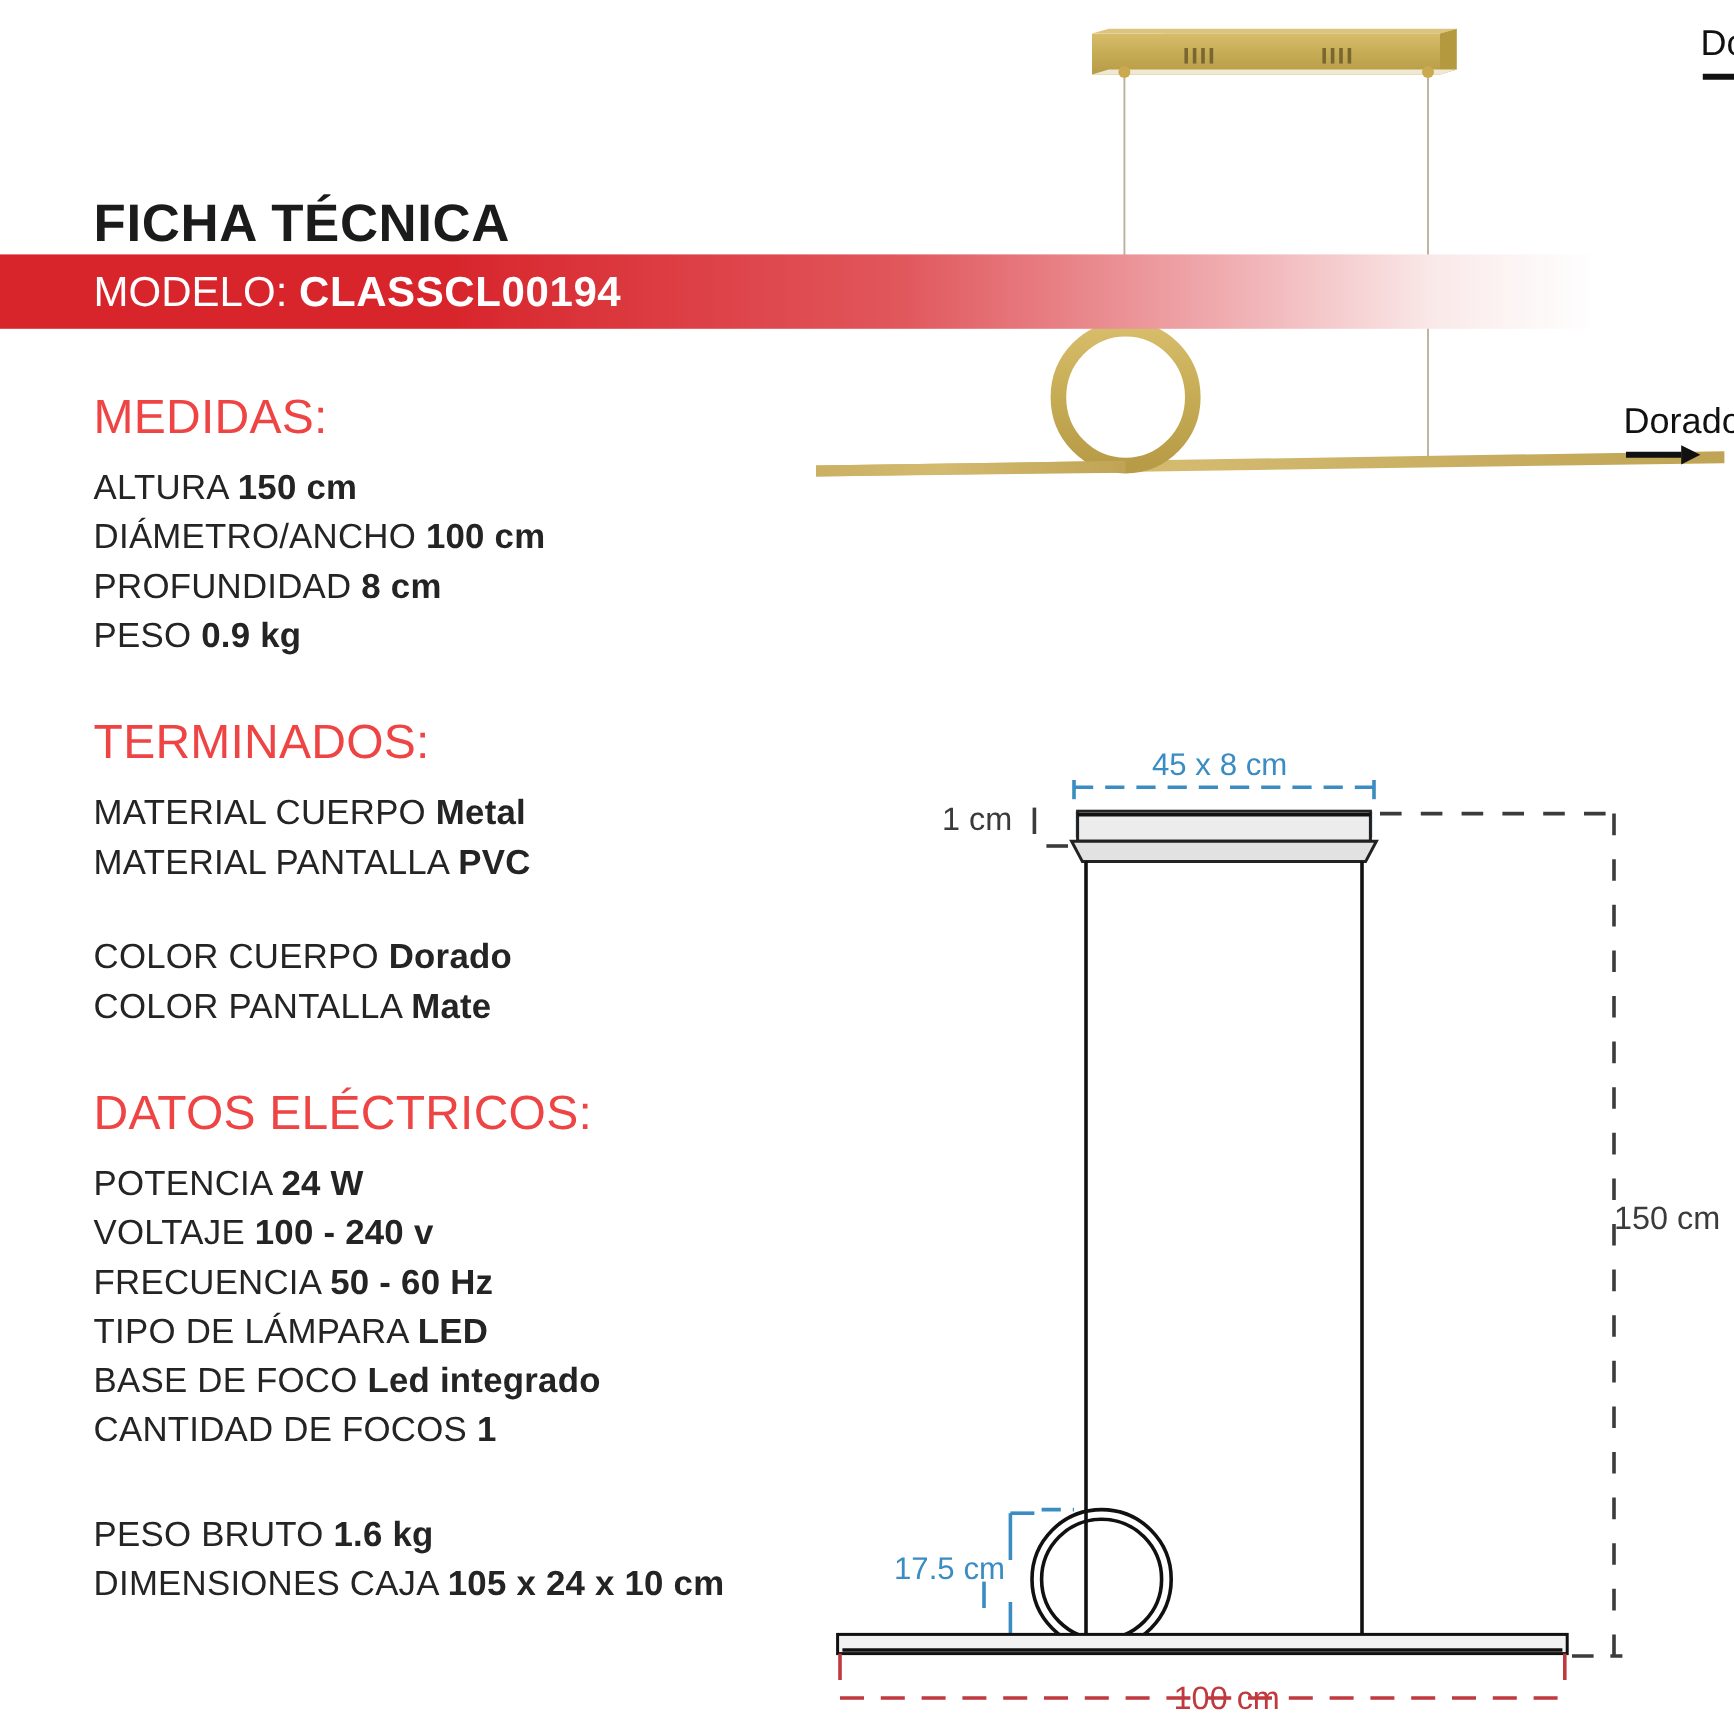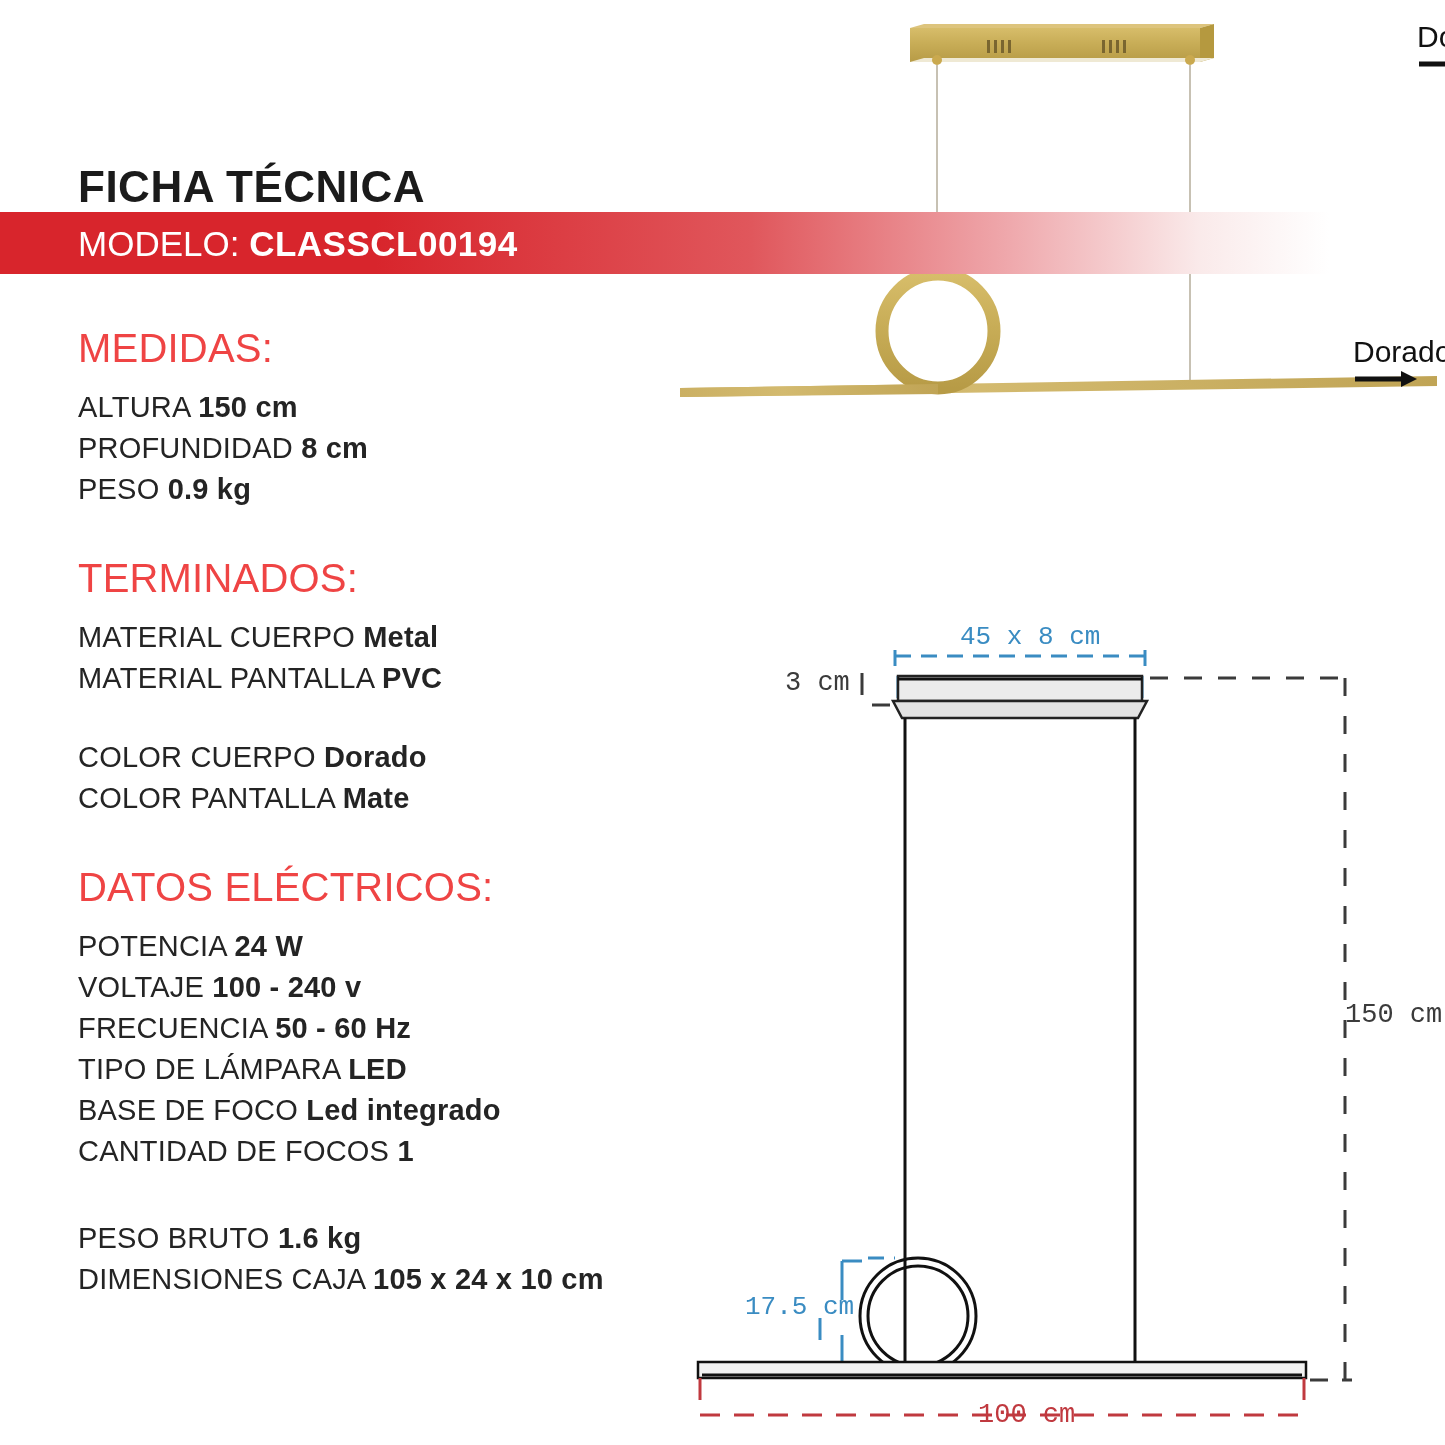--- a/index.html
+++ b/index.html
@@ -44,21 +44,21 @@
   .photo{position:absolute;left:672px;top:0px;width:773px;height:420px;}
   .photo svg{display:block;}
   .callout{
     position:absolute;font-size:30px;color:#111;white-space:nowrap;
   }
   #co-dorado-top{left:745px;top:20px;}
   #co-dorado-bot{left:681px;top:335px;}
 
   
   .dims{position:absolute;left:690px;top:600px;width:755px;height:845px;}
-  .dimlabel{position:absolute;white-space:nowrap;font-size:26px;font-family:Liberation Mono, monospace;}
+  .dimlabel{position:absolute;white-space:nowrap;font-size:26px;}
   .blue{color:#3a8cc2;}
   .red{color:#c0393f;}
   .grey{color:#3b3b3b;}
   #dl-45{left:270px;top:22px;}
   #dl-3{left:95px;top:68px;font-size:27px;}
   #dl-150{left:655px;top:400px;font-size:27px;}
   #dl-175{left:55px;top:692px;}
   #dl-100{left:288px;top:800px;font-size:27px;}
 </style>
 </head>
@@ -73,20 +73,24 @@
     <span>MODELO:</span>
     <span class="model">CLASSCL00194</span>
   </div>
 
   <div class="specs">
 
     <div class="sec-h">MEDIDAS:</div>
     <div class="row">
       <span>ALTURA</span>
       <b>150 cm</b>
+    </div>
+    <div class="row">
+      <span>DIÁMETRO/ANCHO</span>
+      <b>100 cm</b>
     </div>
     <div class="row">
       <span>PROFUNDIDAD</span>
       <b>8 cm</b>
     </div>
     <div class="row">
       <span>PESO</span>
       <b>0.9 kg</b>
     </div>
 
@@ -278,19 +282,19 @@
       </g>
 
       <g stroke="#c0393f" stroke-width="3">
         <line x1="10" y1="815" x2="614" y2="815" stroke-dasharray="20 14"></line>
         <line x1="10" y1="778" x2="10" y2="800"></line>
         <line x1="614" y1="778" x2="614" y2="800"></line>
       </g>
     </svg>
 
     <div class="dimlabel blue" id="dl-45">45 x 8 cm</div>
-    <div class="dimlabel grey" id="dl-3">3 cm</div>
+    <div class="dimlabel grey" id="dl-3">1 cm</div>
     <div class="dimlabel grey" id="dl-150">150 cm</div>
     <div class="dimlabel blue" id="dl-175">17.5 cm</div>
     <div class="dimlabel red" id="dl-100">100 cm</div>
   </div>
 
 </div>
 
 </body></html>

